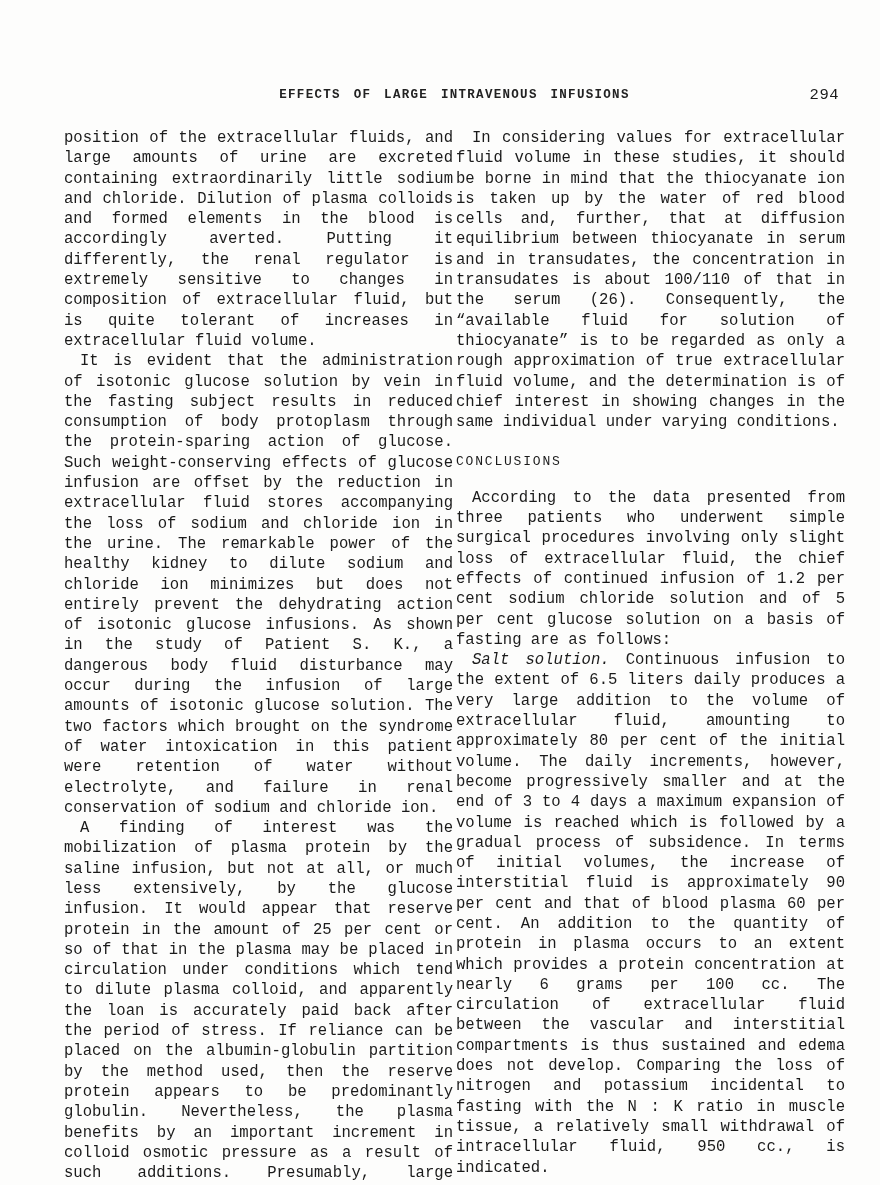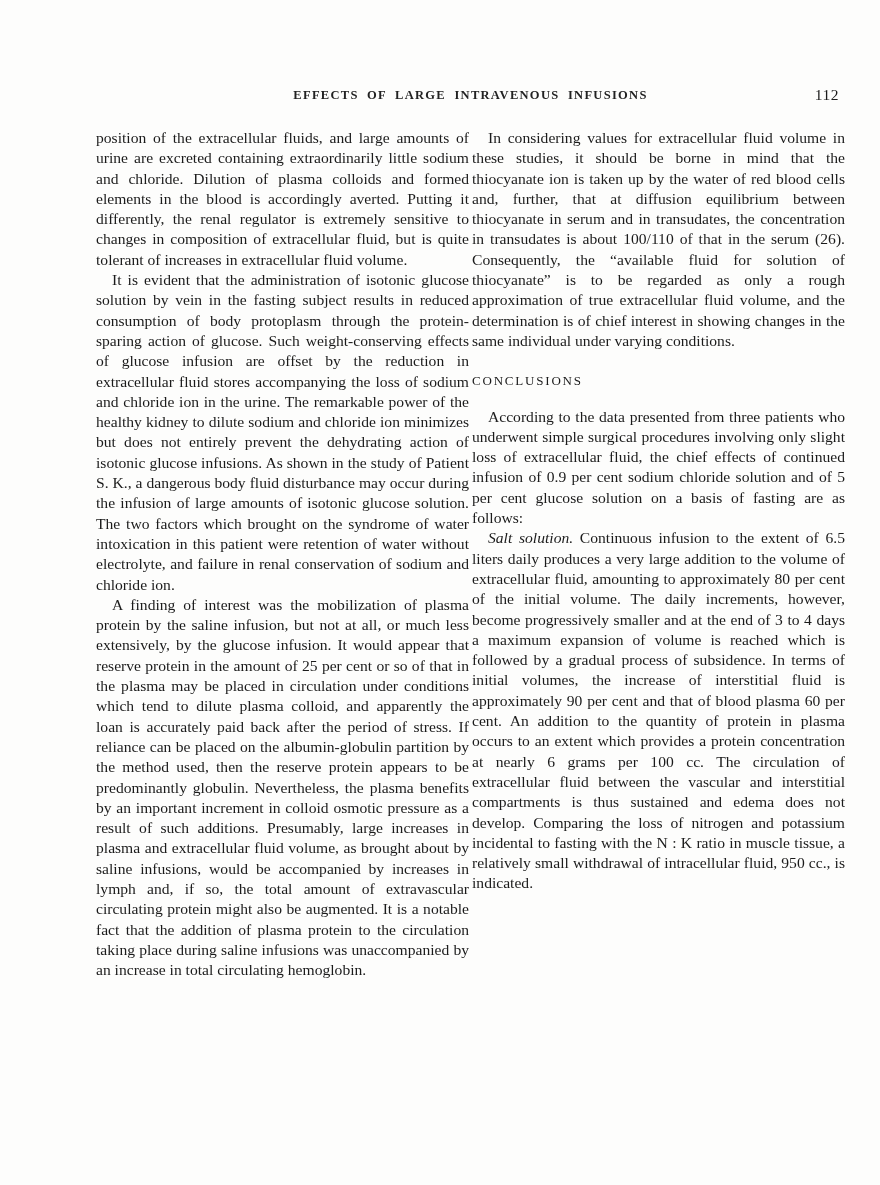--- a/index.html
+++ b/index.html
@@ -7,22 +7,22 @@
     padding: 0;
     background: #ffffff;
   }
   .page {
     position: relative;
     width: 880px;
     height: 1185px;
     box-sizing: border-box;
     background: #fdfdfc;
     color: #1b1b1b;
-    font-family: Liberation Serif, serif;
-    padding: 88px 35px 0 96px;
+    font-family: Liberation Mono, monospace;
+    padding: 88px 35px 0 64px;
     overflow: hidden;
   }
   .page-header {
     position: relative;
     height: 18px;
     margin-bottom: 22px;
   }
   .running-title {
     text-align: center;
     font-size: 12.5px;
@@ -72,33 +72,33 @@
     font-style: italic;
   }
 </style>
 </head>
 <body>
 
 <div class="page">
 
   <div class="page-header">
     <div class="running-title">EFFECTS OF LARGE INTRAVENOUS INFUSIONS</div>
-    <div class="page-number">112</div>
+    <div class="page-number">294</div>
   </div>
 
   <div class="columns">
 
     <div class="col">
       <p class="para noindent">position of the extracellular fluids, and large amounts of urine are excreted containing extraordinarily little sodium and chloride. Dilution of plasma colloids and formed elements in the blood is accordingly averted. Putting it differently, the renal regulator is extremely sensitive to changes in composition of extracellular fluid, but is quite tolerant of increases in extracellular fluid volume.</p>
       <p class="para">It is evident that the administration of isotonic glucose solution by vein in the fasting subject results in reduced consumption of body protoplasm through the protein-sparing action of glucose. Such weight-conserving effects of glucose infusion are offset by the reduction in extracellular fluid stores accompanying the loss of sodium and chloride ion in the urine. The remarkable power of the healthy kidney to dilute sodium and chloride ion minimizes but does not entirely prevent the dehydrating action of isotonic glucose infusions. As shown in the study of Patient S. K., a dangerous body fluid disturbance may occur during the infusion of large amounts of isotonic glucose solution. The two factors which brought on the syndrome of water intoxication in this patient were retention of water without electrolyte, and failure in renal conservation of sodium and chloride ion.</p>
       <p class="para">A finding of interest was the mobilization of plasma protein by the saline infusion, but not at all, or much less extensively, by the glucose infusion. It would appear that reserve protein in the amount of 25 per cent or so of that in the plasma may be placed in circulation under conditions which tend to dilute plasma colloid, and apparently the loan is accurately paid back after the period of stress. If reliance can be placed on the albumin-globulin partition by the method used, then the reserve protein appears to be predominantly globulin. Nevertheless, the plasma benefits by an important increment in colloid osmotic pressure as a result of such additions. Presumably, large increases in plasma and extracellular fluid volume, as brought about by saline infusions, would be accompanied by increases in lymph and, if so, the total amount of extravascular circulating protein might also be augmented. It is a notable fact that the addition of plasma protein to the circulation taking place during saline infusions was unaccompanied by an increase in total circulating hemoglobin.</p>
     </div>
 
     <div class="col">
       <p class="para">In considering values for extracellular fluid volume in these studies, it should be borne in mind that the thiocyanate ion is taken up by the water of red blood cells and, further, that at diffusion equilibrium between thiocyanate in serum and in transudates, the concentration in transudates is about 100/110 of that in the serum (26). Consequently, the “available fluid for solution of thiocyanate” is to be regarded as only a rough approximation of true extracellular fluid volume, and the determination is of chief interest in showing changes in the same individual under varying conditions.</p>
       <h2 class="section-heading">CONCLUSIONS</h2>
-      <p class="para">According to the data presented from three patients who underwent simple surgical procedures involving only slight loss of extracellular fluid, the chief effects of continued infusion of 0.9 per cent sodium chloride solution and of 5 per cent glucose solution on a basis of fasting are as follows:</p>
+      <p class="para">According to the data presented from three patients who underwent simple surgical procedures involving only slight loss of extracellular fluid, the chief effects of continued infusion of 1.2 per cent sodium chloride solution and of 5 per cent glucose solution on a basis of fasting are as follows:</p>
       <p class="para"><span class="lead">Salt solution.</span><span> Continuous infusion to the extent of 6.5 liters daily produces a very large addition to the volume of extracellular fluid, amounting to approximately 80 per cent of the initial volume. The daily increments, however, become progressively smaller and at the end of 3 to 4 days a maximum expansion of volume is reached which is followed by a gradual process of subsidence. In terms of initial volumes, the increase of interstitial fluid is approximately 90 per cent and that of blood plasma 60 per cent. An addition to the quantity of protein in plasma occurs to an extent which provides a protein concentration at nearly 6 grams per 100 cc. The circulation of extracellular fluid between the vascular and interstitial compartments is thus sustained and edema does not develop. Comparing the loss of nitrogen and potassium incidental to fasting with the N : K ratio in muscle tissue, a relatively small withdrawal of intracellular fluid, 950 cc., is indicated.</span></p>
     </div>
 
   </div>
 
 </div>
 
 </body></html>

